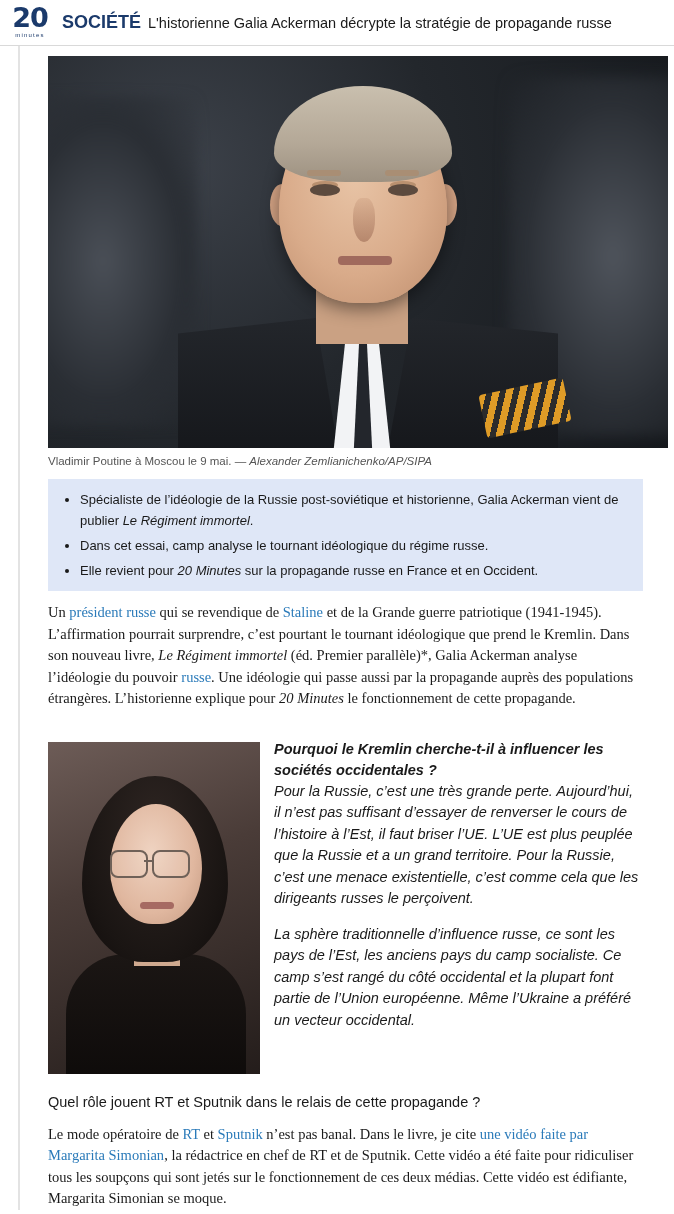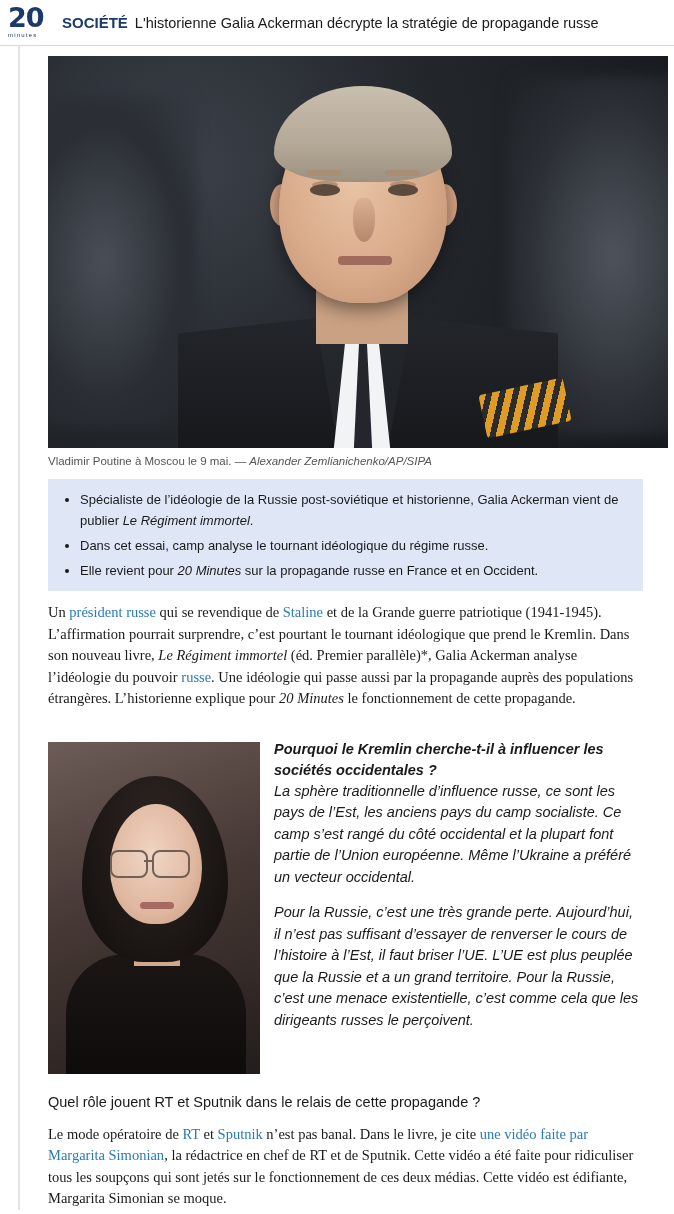--- a/index.html
+++ b/index.html
@@ -27,41 +27,41 @@
     border-bottom: 1px solid #d9d9d9;
     overflow: hidden;
   }
   .logo {
     width: 44px;
     height: 34px;
     flex: 0 0 auto;
     display: flex;
     flex-direction: column;
     justify-content: center;
-    align-items: flex-start;
+    align-items: center;
     margin-right: 10px;
   }
   .logo-20 {
     font-family: "DejaVu Sans", sans-serif;
     font-weight: bold;
     font-size: 27px;
     line-height: 24px;
     letter-spacing: -1px;
     color: #1b3a6b;
   }
   .logo-min {
     font-size: 6px;
     letter-spacing: 1.2px;
     color: #1b3a6b;
     line-height: 8px;
     margin-top: 1px;
   }
   .header-cat {
     font-weight: bold;
-    font-size: 15px;
+    font-size: 18px;
     color: #1b3a6b;
     margin-right: 7px;
     white-space: nowrap;
   }
   .header-title {
     font-size: 14.5px;
     color: #1a1a1a;
     white-space: nowrap;
     overflow: hidden;
     text-overflow: clip;
@@ -407,21 +407,21 @@
         <div class="p-neck"></div>
         <div class="p-hair"></div>
         <div class="p-face"></div>
         <div class="p-glass-l"></div>
         <div class="p-glass-r"></div>
         <div class="p-bridge"></div>
         <div class="p-mouth"></div>
       </div>
 
       <h3 class="qtitle">Pourquoi le Kremlin cherche-t-il à influencer les sociétés occidentales ?</h3>
+      <p>Pour la Russie, c’est une très grande perte. Aujourd’hui, il n’est pas suffisant d’essayer de renverser le cours de l’histoire à l’Est, il faut briser l’UE. L’UE est plus peuplée que la Russie et a un grand territoire. Pour la Russie, c’est une menace existentielle, c’est comme cela que les dirigeants russes le perçoivent.</p>
       <p>La sphère traditionnelle d’influence russe, ce sont les pays de l’Est, les anciens pays du camp socialiste. Ce camp s’est rangé du côté occidental et la plupart font partie de l’Union européenne. Même l’Ukraine a préféré un vecteur occidental.</p>
-      <p>Pour la Russie, c’est une très grande perte. Aujourd’hui, il n’est pas suffisant d’essayer de renverser le cours de l’histoire à l’Est, il faut briser l’UE. L’UE est plus peuplée que la Russie et a un grand territoire. Pour la Russie, c’est une menace existentielle, c’est comme cela que les dirigeants russes le perçoivent.</p>
     </div>
 
     <h3 class="qtitle2">Quel rôle jouent RT et Sputnik dans le relais de cette propagande ?</h3>
     <p class="body"><span>Le mode opératoire de </span><a class="link" href="#">RT</a><span> et </span><a class="link" href="#">Sputnik</a><span> n’est pas banal. Dans le livre, je cite </span><a class="link" href="#">une vidéo faite par Margarita Simonian</a><span>, la rédactrice en chef de RT et de Sputnik. Cette vidéo a été faite pour ridiculiser tous les soupçons qui sont jetés sur le fonctionnement de ces deux médias. Cette vidéo est édifiante, Margarita Simonian se moque.</span></p>
 
   </div>
 </div>
 
 </body></html>

